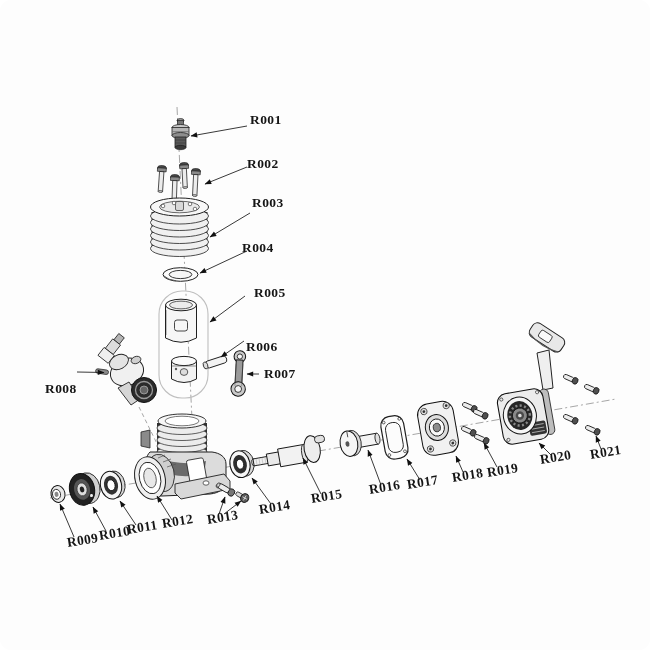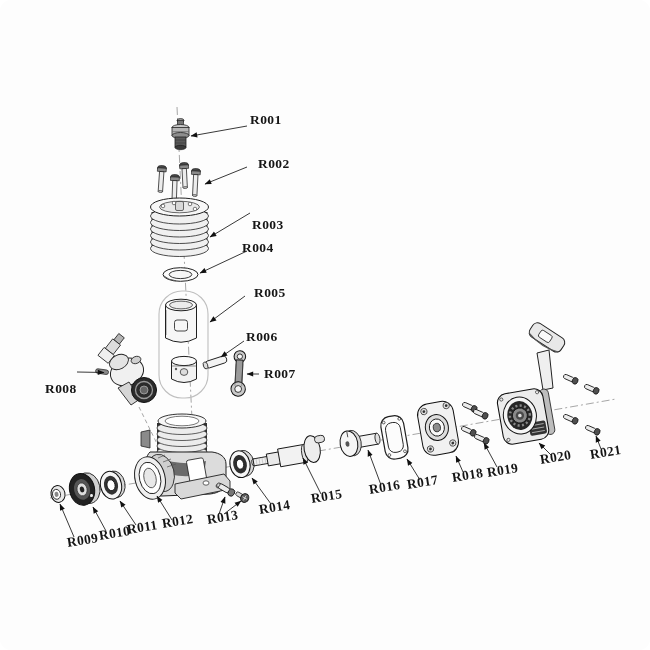--- a/index.html
+++ b/index.html
@@ -327,25 +327,25 @@
     <line class="ldr" x1="381" y1="485" x2="368" y2="450"></line>
     <line class="ldr" x1="420" y1="480" x2="407" y2="459"></line>
     <line class="ldr" x1="463" y1="472" x2="456" y2="456"></line>
     <line class="ldr" x1="497" y1="467" x2="484" y2="443"></line>
     <line class="ldr" x1="551" y1="455" x2="539" y2="443"></line>
     <line class="ldr" x1="601" y1="449" x2="596" y2="436"></line>
   </g>
 </svg>
 
   <span class="lbl" style="left:250px;top:113px">R001</span>
-  <span class="lbl" style="left:258px;top:157px">R002</span>
-  <span class="lbl" style="left:252px;top:218px">R003</span>
+  <span class="lbl" style="left:247px;top:157px">R002</span>
+  <span class="lbl" style="left:252px;top:196px">R003</span>
   <span class="lbl" style="left:242px;top:241px">R004</span>
   <span class="lbl" style="left:254px;top:286px">R005</span>
-  <span class="lbl" style="left:246px;top:330px">R006</span>
+  <span class="lbl" style="left:246px;top:340px">R006</span>
   <span class="lbl" style="left:264px;top:367px">R007</span>
   <span class="lbl" style="left:45px;top:382px">R008</span>
   <span class="lbl rot" style="left:67px;top:536px">R009</span>
   <span class="lbl rot" style="left:99px;top:529px">R010</span>
   <span class="lbl rot" style="left:127px;top:523px">R011</span>
   <span class="lbl rot" style="left:162px;top:517px">R012</span>
   <span class="lbl rot" style="left:207px;top:513px">R013</span>
   <span class="lbl rot" style="left:259px;top:503px">R014</span>
   <span class="lbl rot" style="left:311px;top:492px">R015</span>
   <span class="lbl rot" style="left:369px;top:483px">R016</span>

